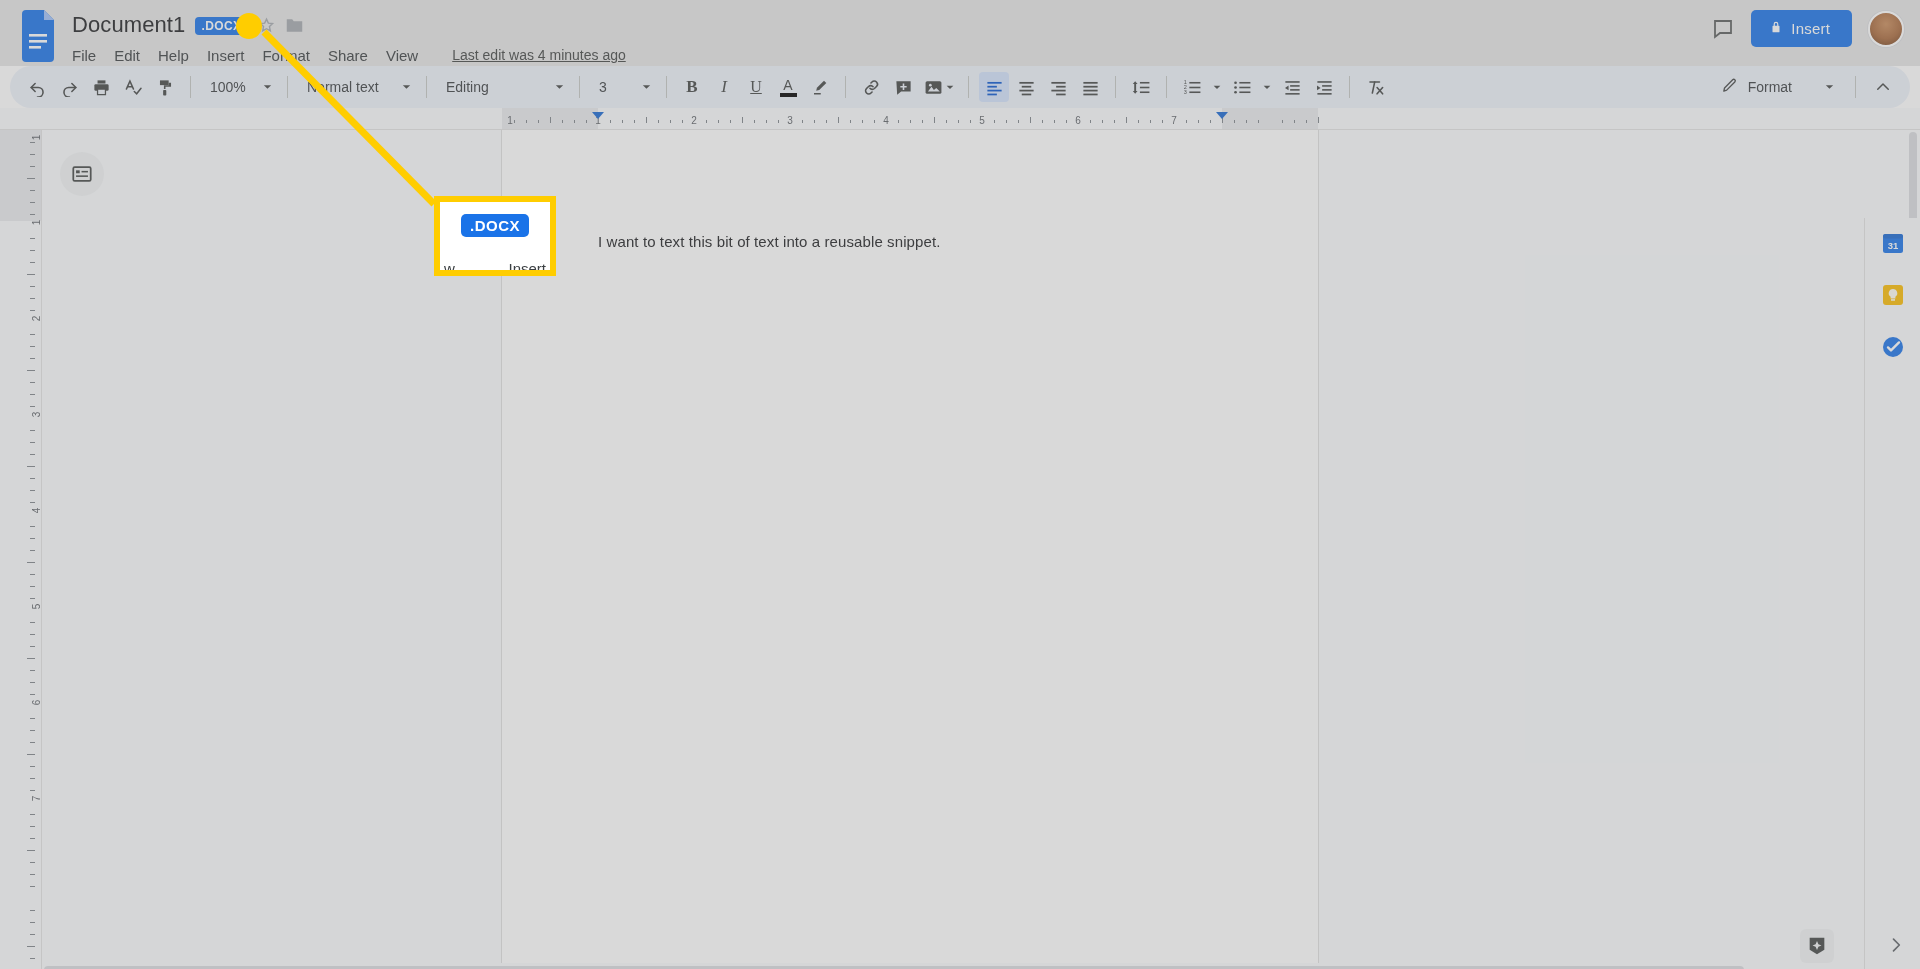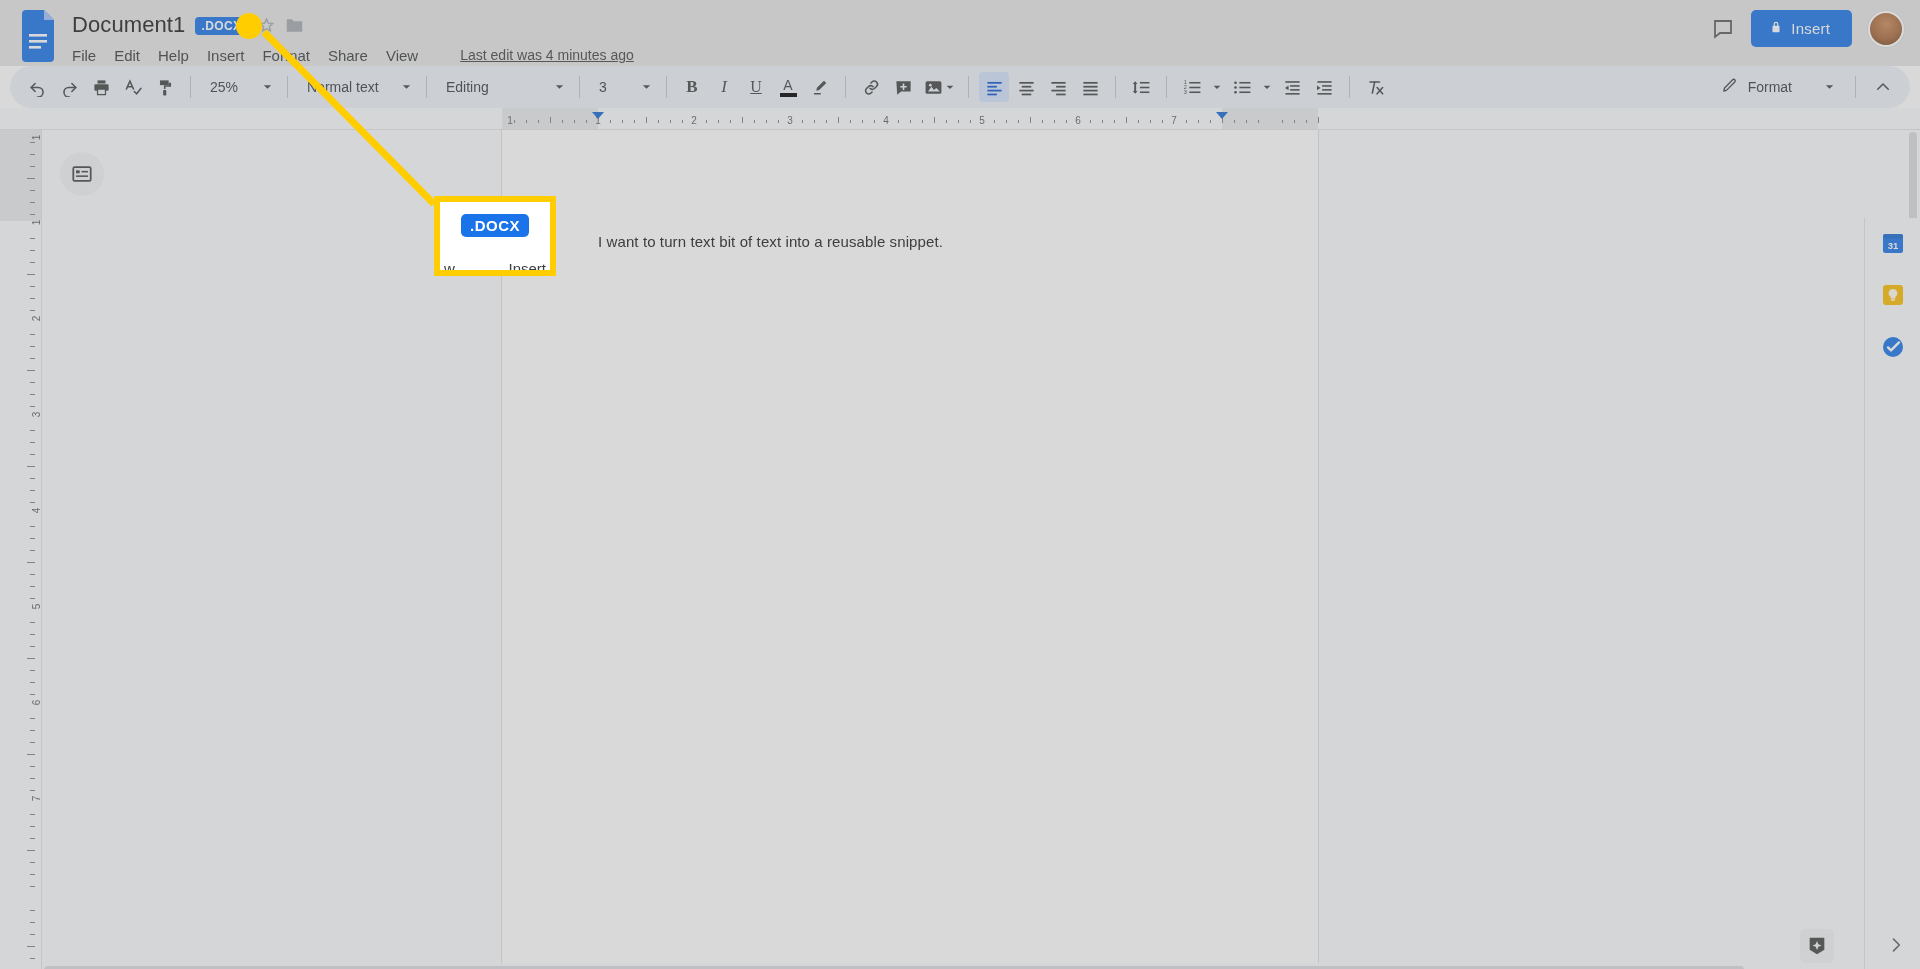--- a/index.html
+++ b/index.html
@@ -38,21 +38,21 @@
   .docx-badge {
     background: #1a73e8; color:#fff; font-size: 12px; font-weight: 700;
     letter-spacing: .4px; border-radius: 4px; padding: 3px 7px 3px 6px;
     line-height: 1; position: relative; top: 1px;
   }
   .hdr-icon { color: #5f6368; opacity: .85; display:flex; align-items:center; }
   .menu-row { display: flex; align-items: center; gap: 18px; margin-top: 2px; height: 26px; }
   .menu-item { font-size: 15px; color: #3c4043; white-space: nowrap; }
   .last-edit {
     font-size: 14px; color: #444746; text-decoration: underline;
-    margin-left: 24px; white-space: nowrap;
+    margin-left: 16px; white-space: nowrap;
   }
   .header-right {
     position: absolute; right: 16px; top: 10px;
     display: flex; align-items: center; gap: 16px;
   }
   .share-btn {
     display: flex; align-items: center; gap: 8px;
     background: #1a73e8; color: #fff; font-size: 15px;
     border: none; border-radius: 5px; padding: 10px 22px 10px 18px;
     cursor: pointer; letter-spacing: .2px;
@@ -296,21 +296,21 @@
       <svg width="19" height="19" viewBox="0 0 24 24" fill="#444746">
         <path d="M5 3h11v6H5z"></path>
           <path d="M16 6h3v5h-7v3h-2v-5h6z"></path>
           <rect x="9" y="15" width="4" height="7" rx="1"></rect>
       </svg>
     </div>
 
     <div class="tb-sep"></div>
 
     <div class="tb-combo w-zoom">
-      <span class="lbl">25%</span>
+      <span class="lbl">100%</span>
       <span class="caret">
         <svg width="11" height="11" viewBox="0 0 12 12">
             <path d="M2 4.5L6 8.5 10 4.5z" fill="#444746"></path>
           </svg>
       </span>
     </div>
 
     <div class="tb-sep"></div>
 
     <div class="tb-combo w-style">
@@ -700,21 +700,21 @@
       <div class="outline-btn">
         <svg width="22" height="22" viewBox="0 0 24 24" fill="none" stroke="#444746" stroke-width="1.9">
           <rect x="2.5" y="4.5" width="19" height="15" rx="1.5"></rect>
           <rect x="5.5" y="8" width="4" height="3.2" fill="#444746" stroke="none"></rect>
           <rect x="11.5" y="8.6" width="7" height="1.7" fill="#444746" stroke="none"></rect>
           <rect x="5.5" y="13.5" width="13" height="1.7" fill="#444746" stroke="none"></rect>
         </svg>
       </div>
 
       <div class="page">
-        <div class="page-text">I want to turn text bit of text into a reusable snippet.</div>
+        <div class="page-text">I want to text this bit of text into a reusable snippet.</div>
       </div>
 
       <div class="vscroll">
         <div class="thumb"></div>
       </div>
       <div class="hscroll">
         <div class="thumb"></div>
       </div>
     </div>
 

